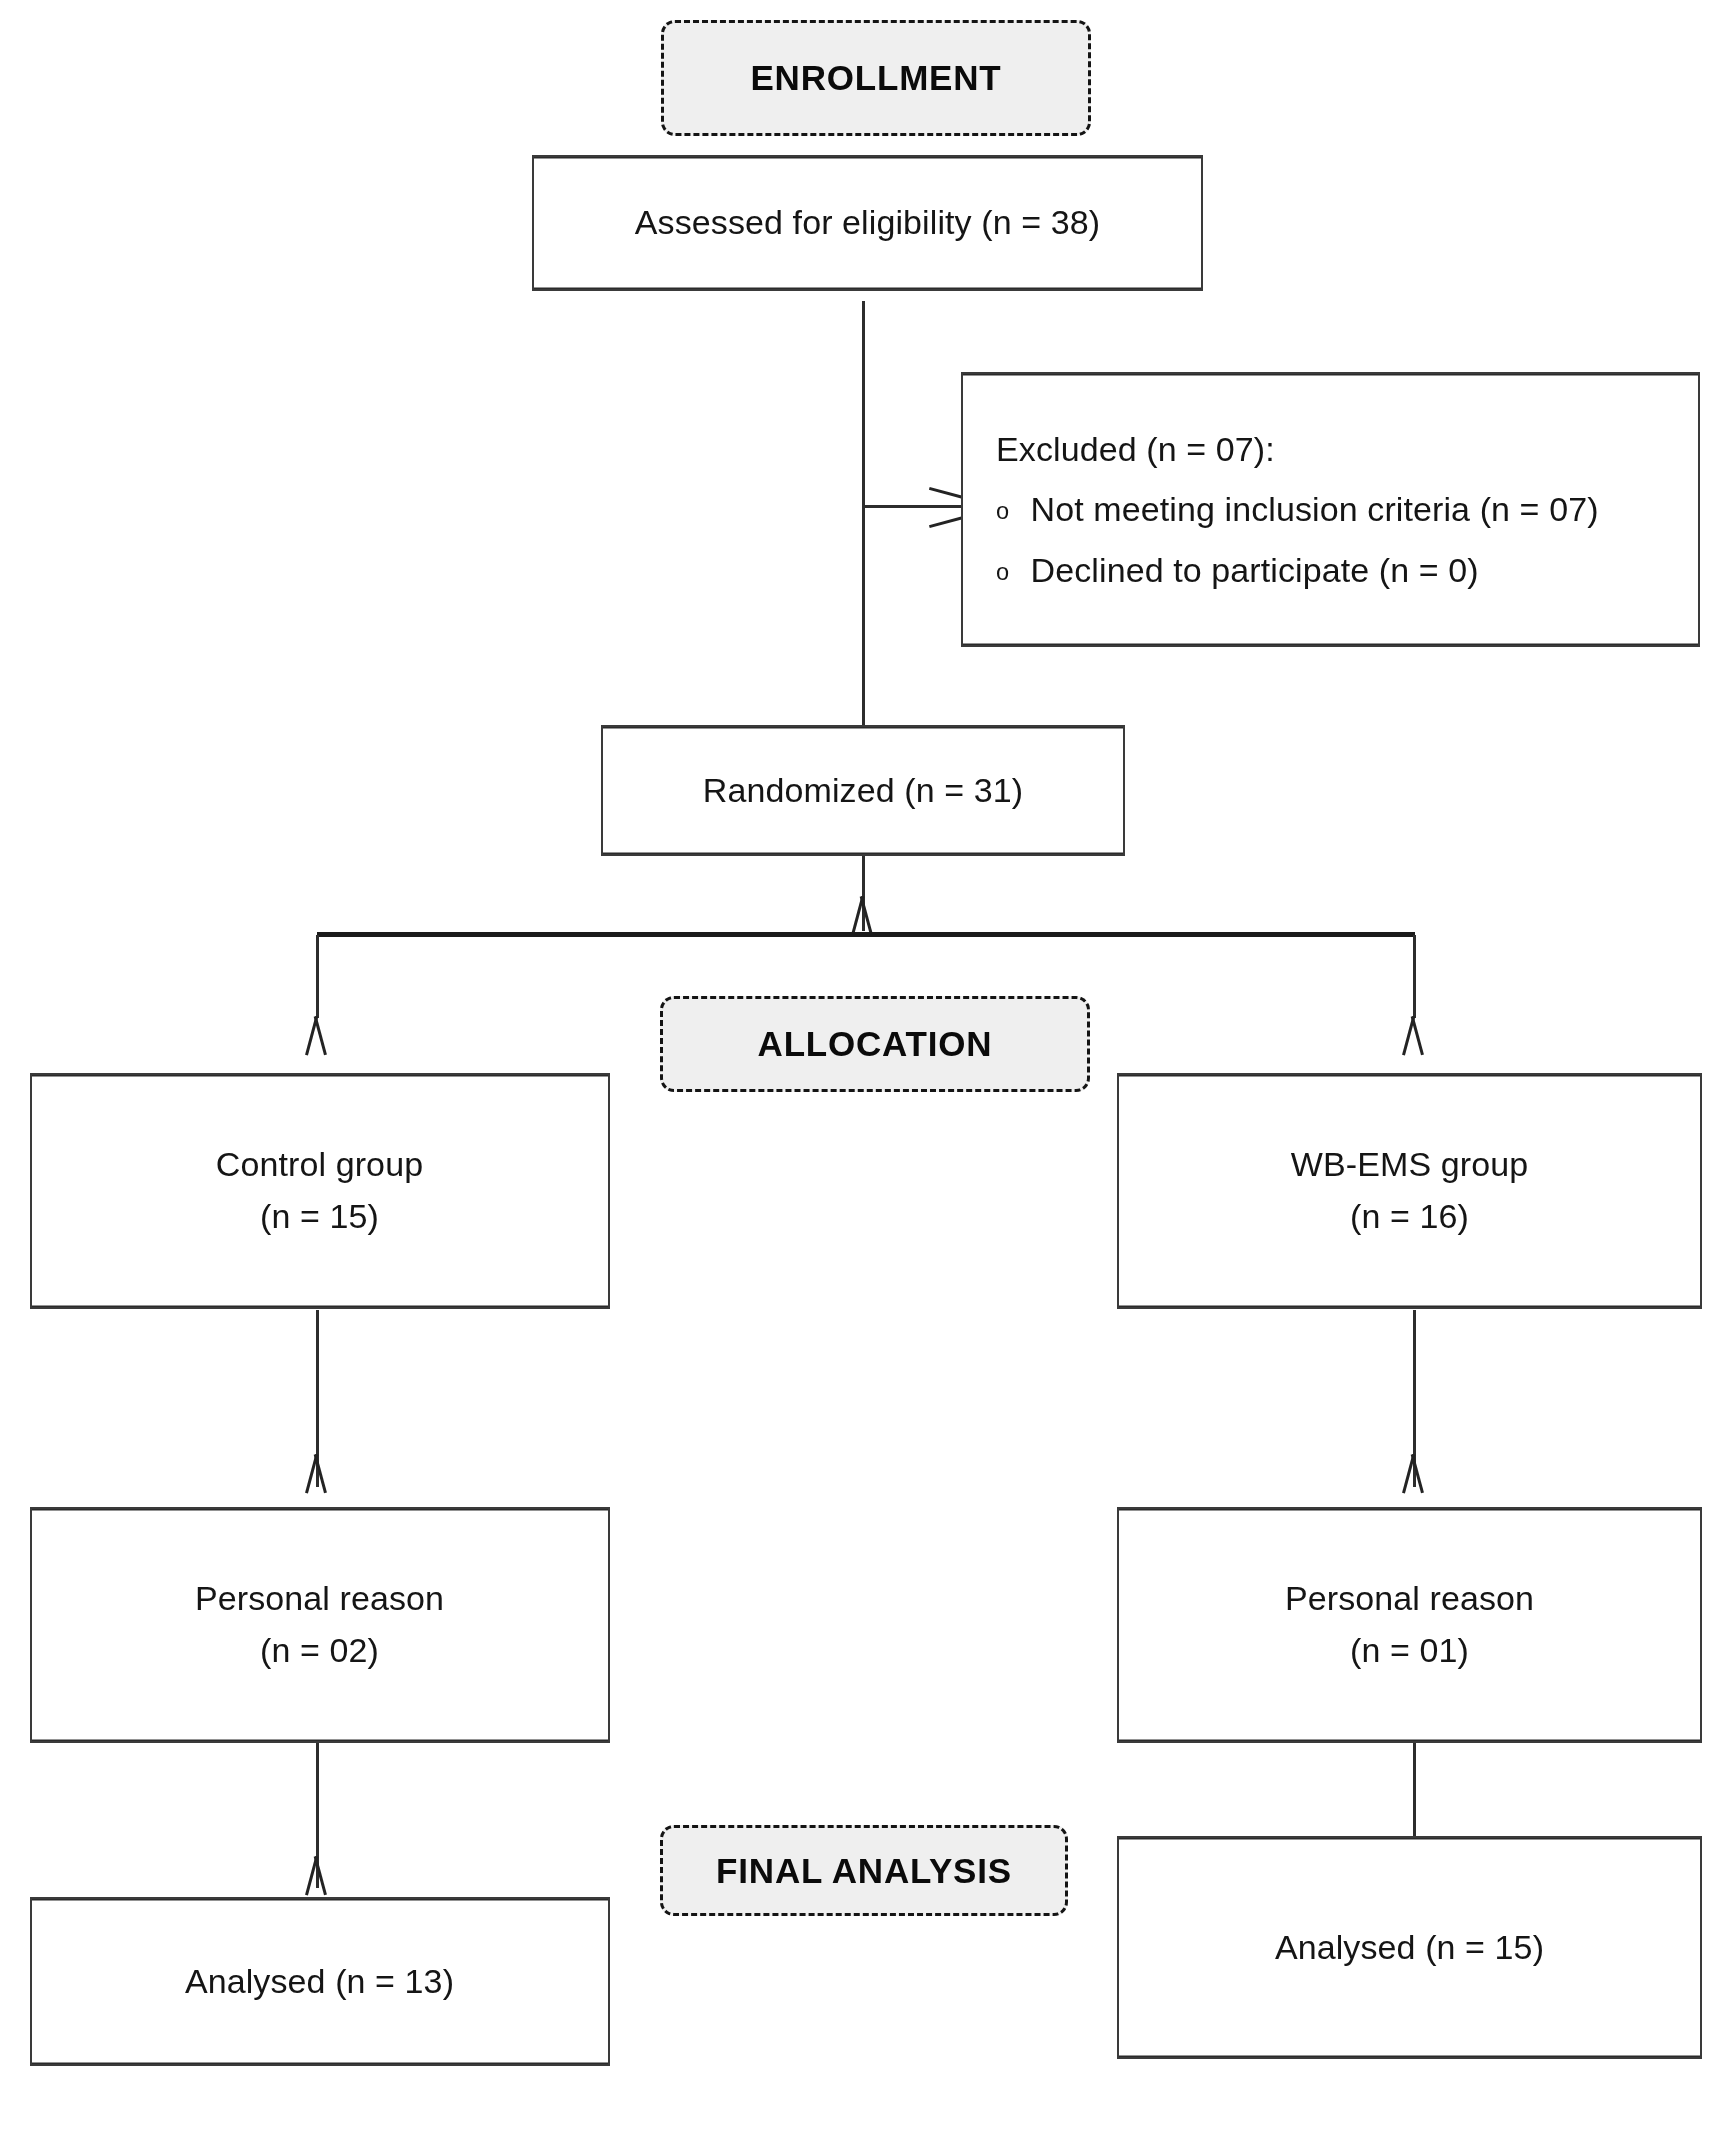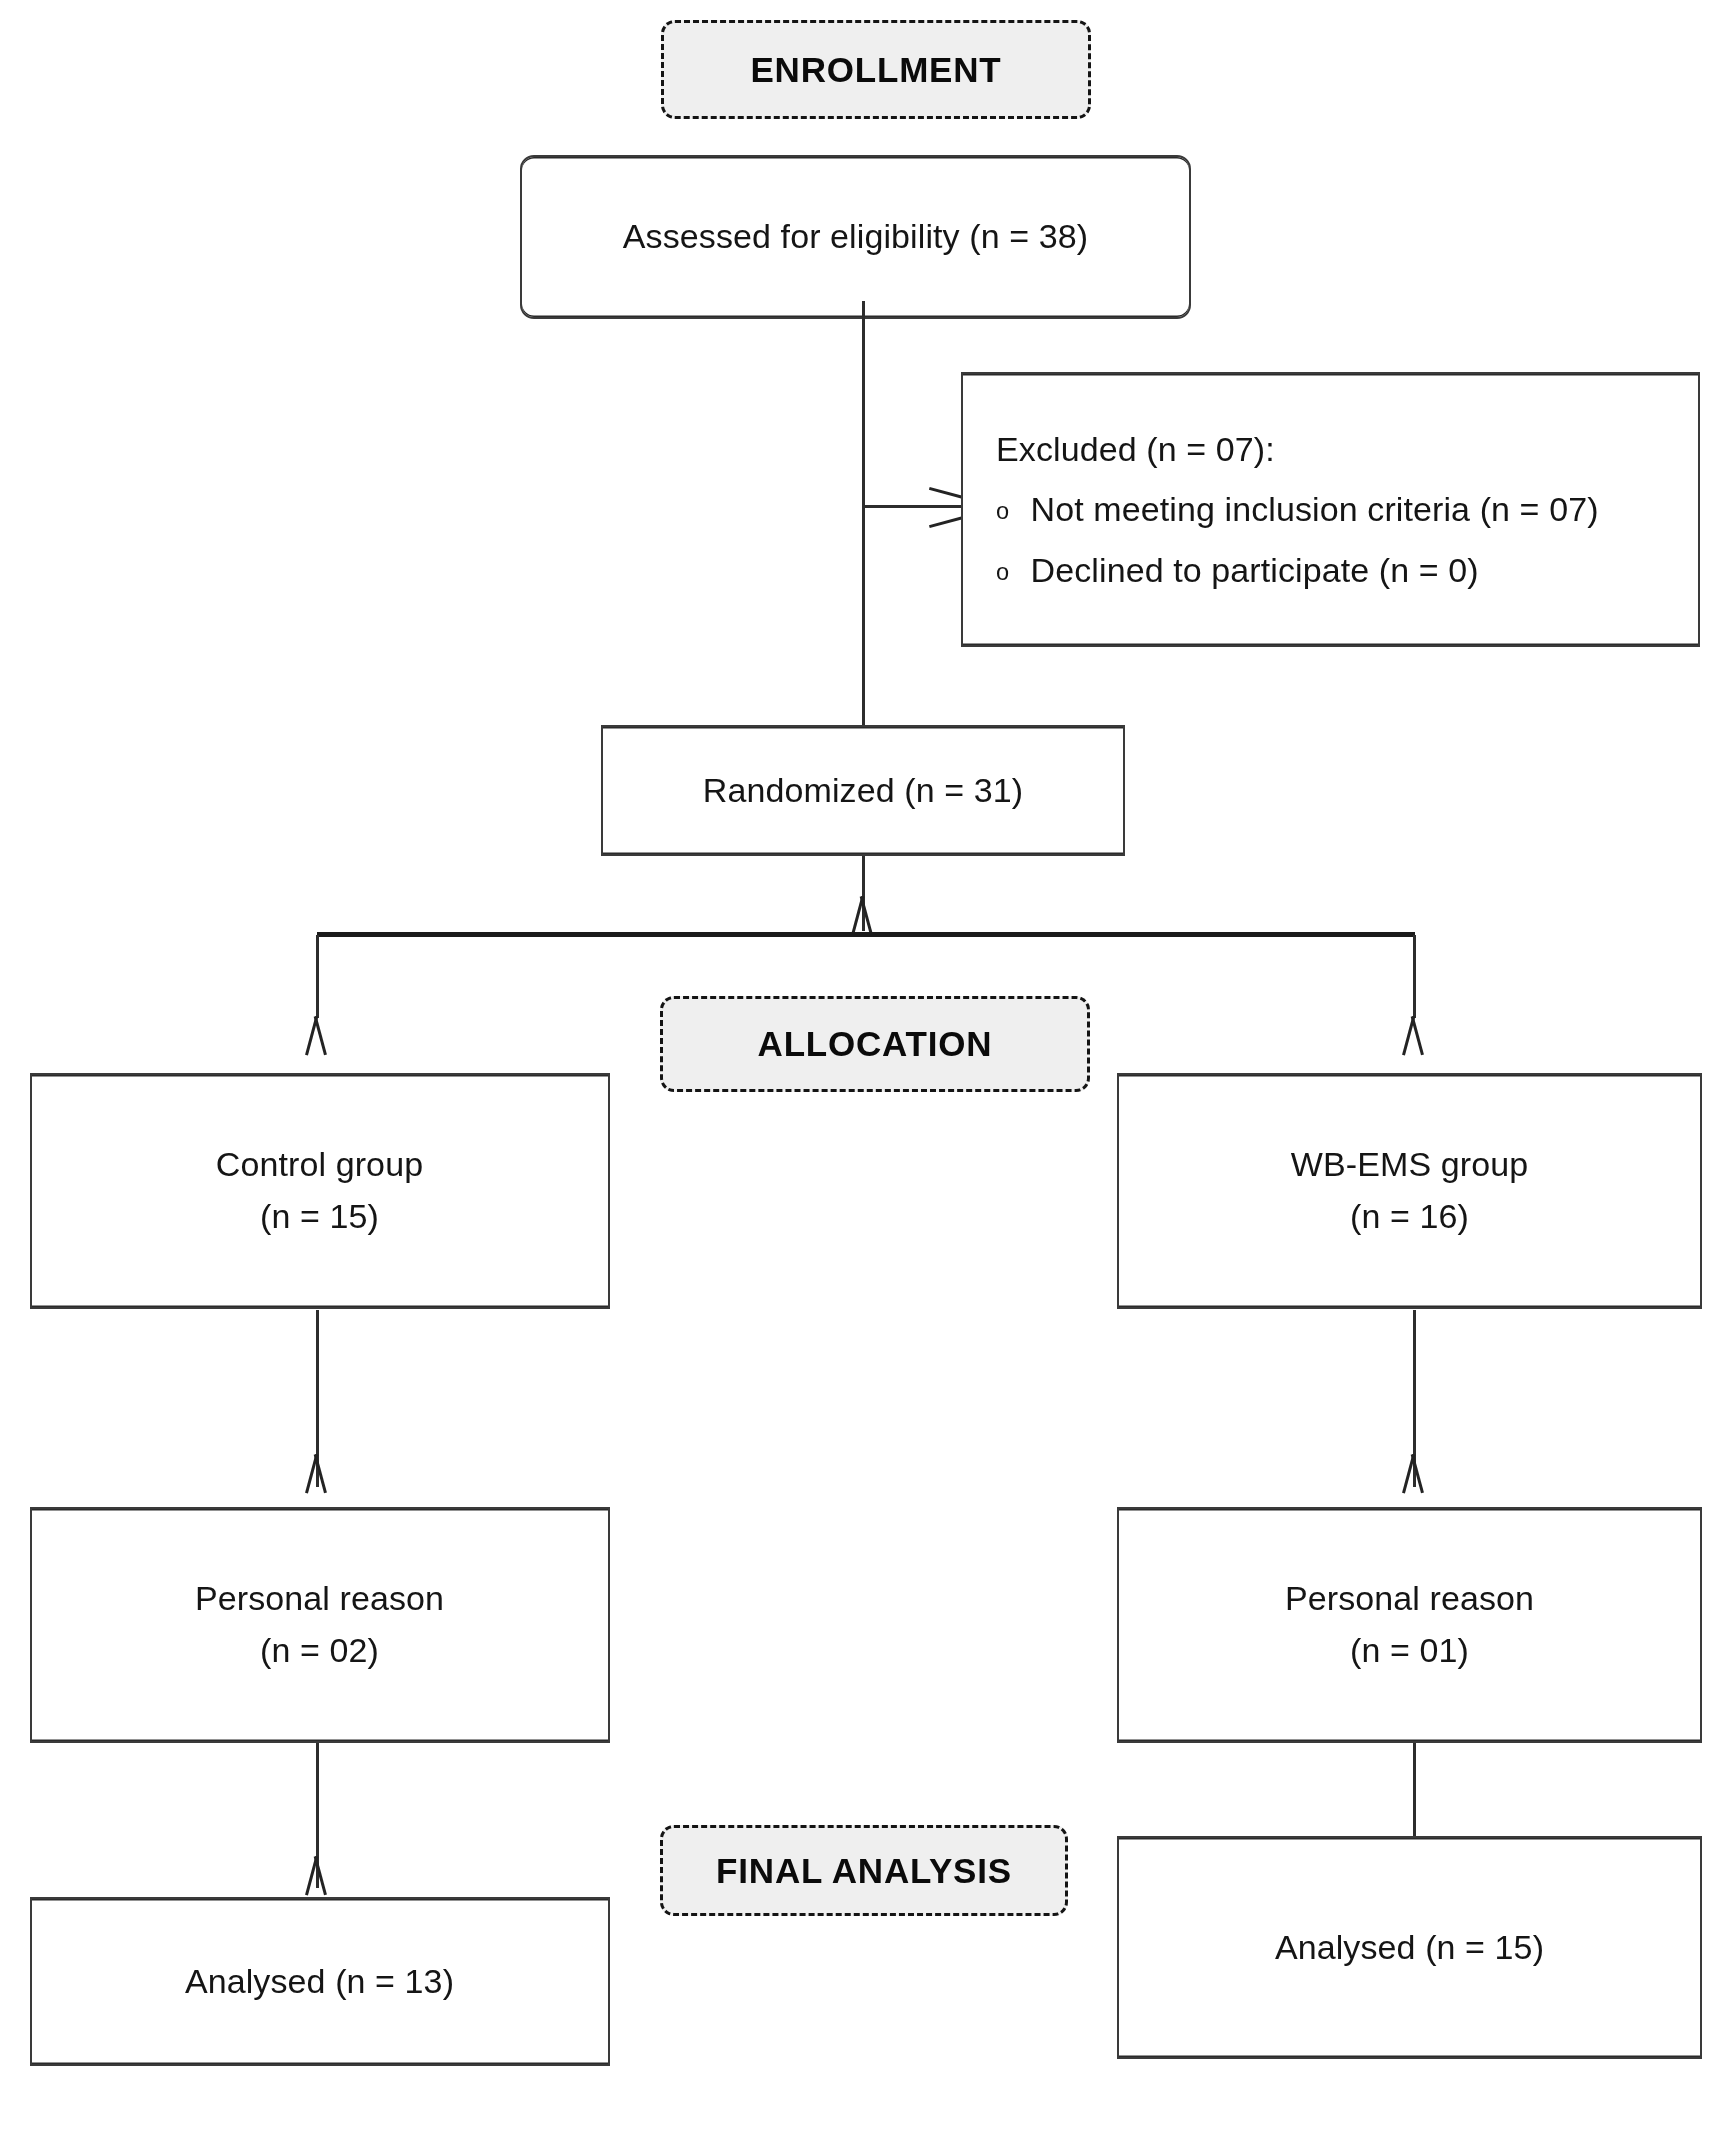--- a/index.html
+++ b/index.html
@@ -119,25 +119,25 @@
     left: -39px;
   }
   .arrow-right::before { top: -10.2px; transform-origin: right center; transform: rotate(15deg); }
   .arrow-right::after  { top: 7.5px;  transform-origin: right center; transform: rotate(-15deg); }
 </style>
 </head>
 <body>
 
 <div id="canvas">
 
-  <div class="stage" style="left:661px; top:20.4px; width:430px; height:99px;">
+  <div class="stage" style="left:661px; top:20.4px; width:430px; height:116px;">
     <span>ENROLLMENT</span>
   </div>
 
-  <div class="box" style="left:520px; top:155px; width:671px; height:164px;border-radius:14px;">
+  <div class="box" style="left:532px; top:155px; width:671px; height:136px;">
     <span class="line">Assessed for eligibility (n = 38)</span>
   </div>
 
   <div class="vline" style="left:862px; top:301px; width:2.7px; height:424px;"></div>
 
   <div class="hline" style="left:862px; top:505px; width:105px; height:2.7px;"></div>
   <div class="arrow-right" style="left:967px; top:507px;"></div>
 
   <div class="box left-align" style="left:961px; top:372px; width:739px; height:275px;">
     <span class="line">Excluded (n = 07):</span>

